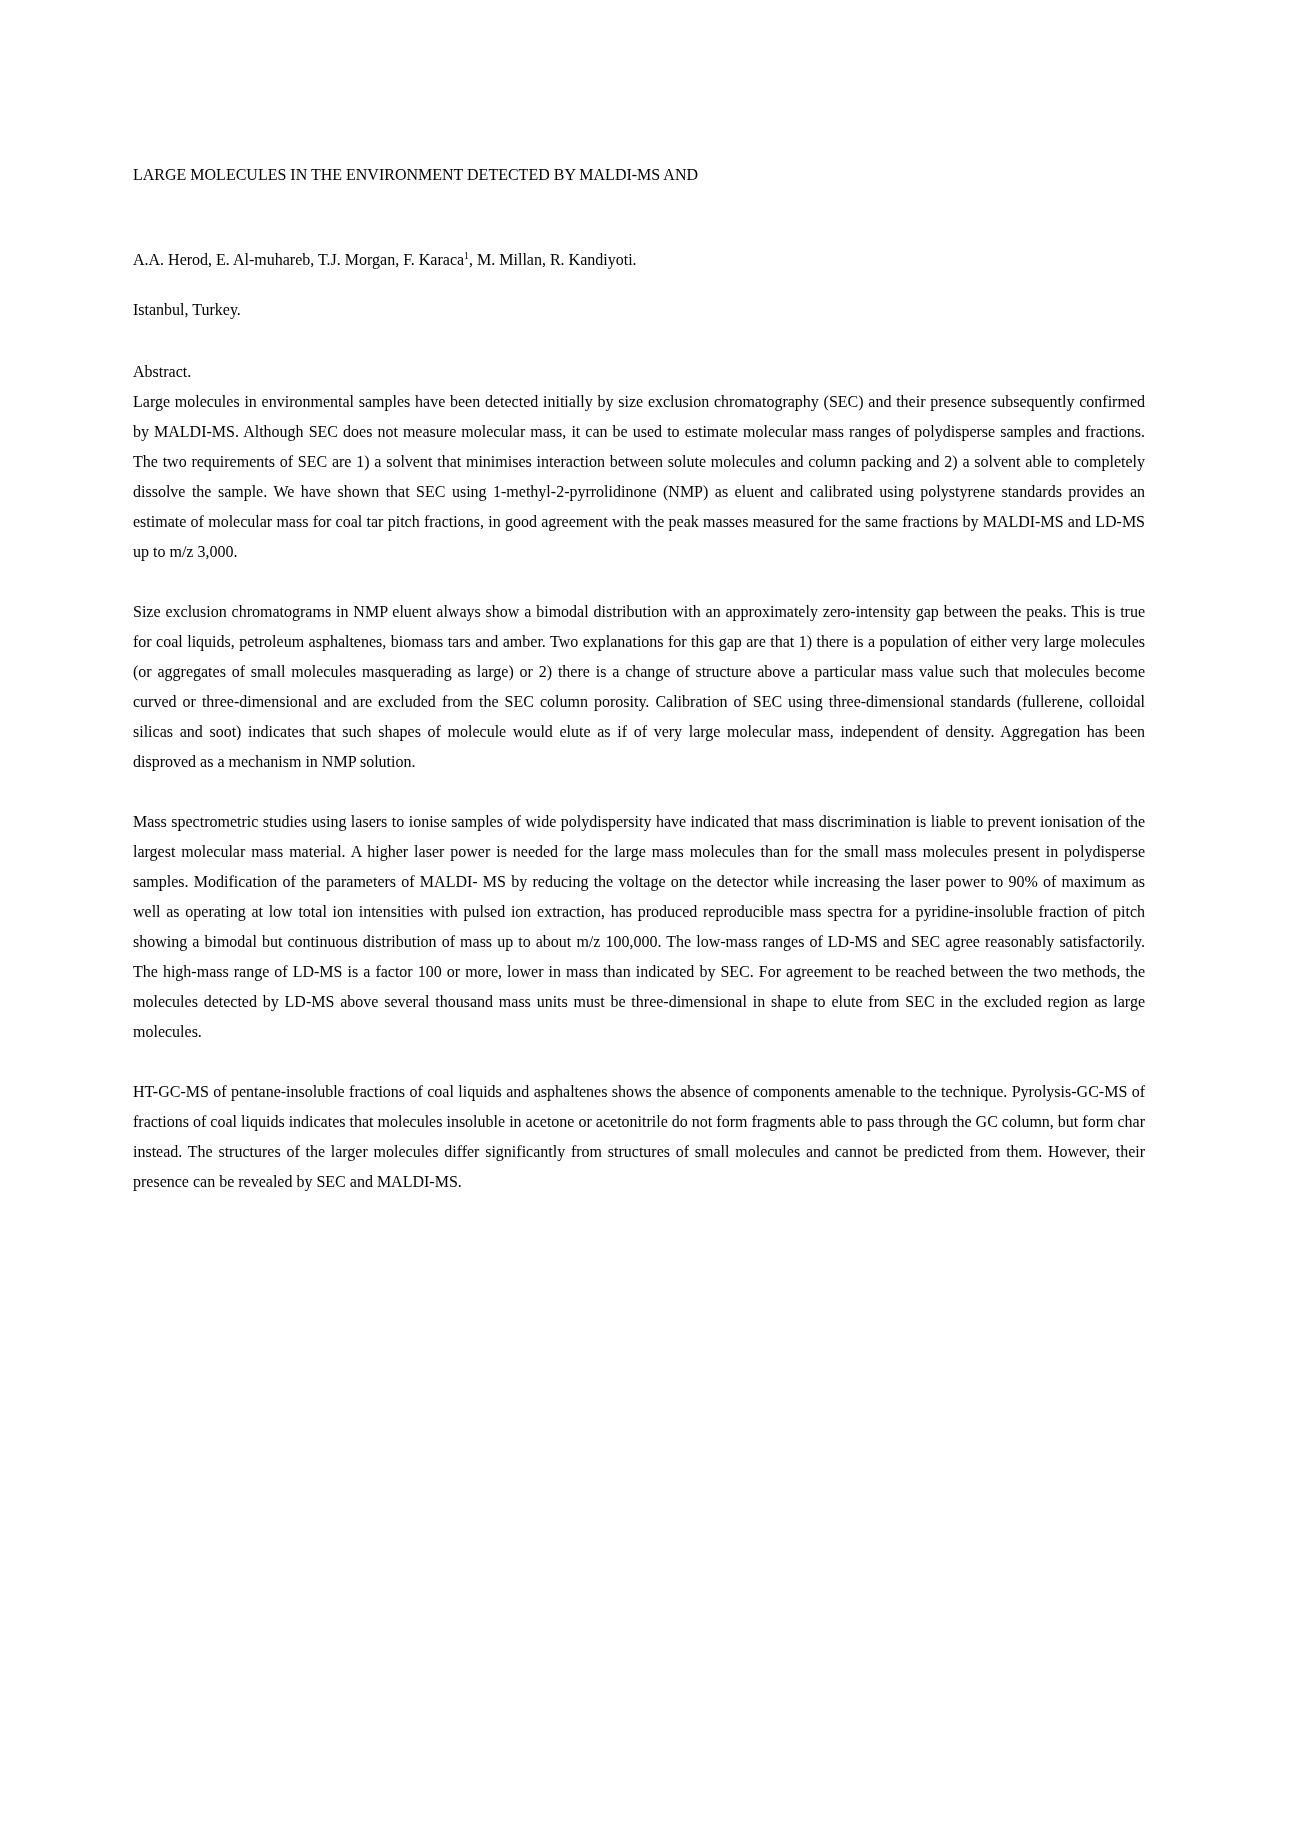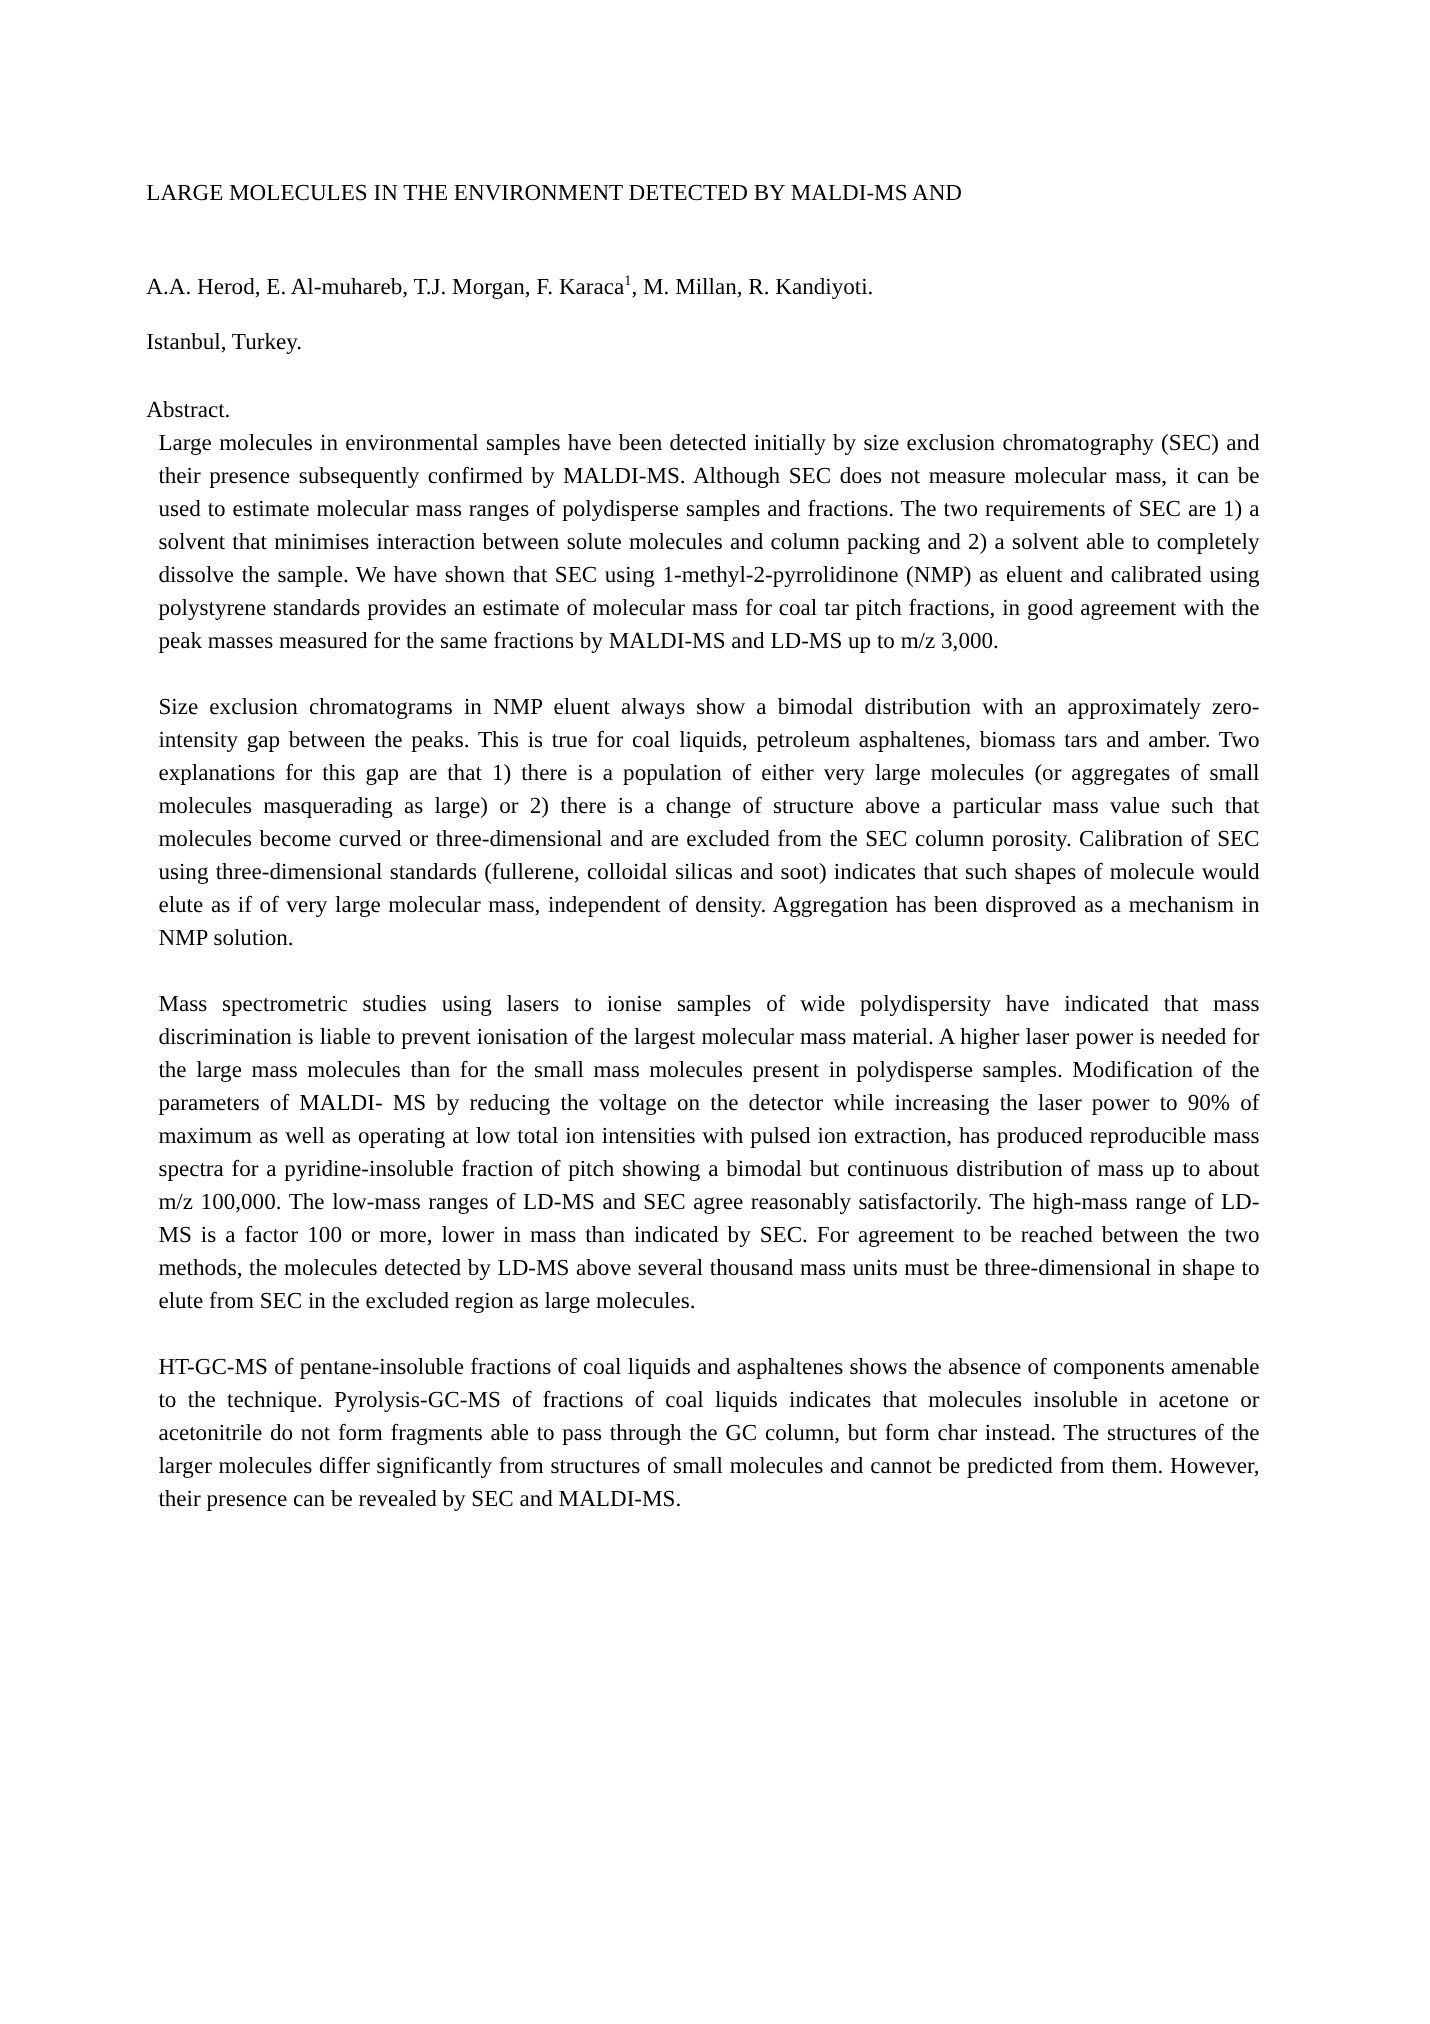--- a/index.html
+++ b/index.html
@@ -14,38 +14,38 @@
     background: #ffffff;
     overflow: hidden;
     font-family: "Liberation Serif", "DejaVu Serif", serif;
     color: #000000;
   }
   .doc {
     position: absolute;
     left: 133px;
     top: 0;
     width: 1012px;
-    font-size: 21px;
+    font-size: 16px;
     line-height: 30px;
   }
   .title-block {
     margin-top: 160px;
     margin-bottom: 55px;
   }
   .authors-line {
     margin-bottom: 20px;
   }
   .affiliation-block {
     margin-bottom: 32px;
   }
   .abstract-heading {
     margin: 0;
   }
   .para {
-    margin: 0 0 30px 11px;
+    margin: 0 0 30px 0;
     text-align: justify;
   }
   sup.fnmark {
     font-size: 0.62em;
     line-height: 0;
     vertical-align: super;
   }
 </style>
 </head>
 <body>

